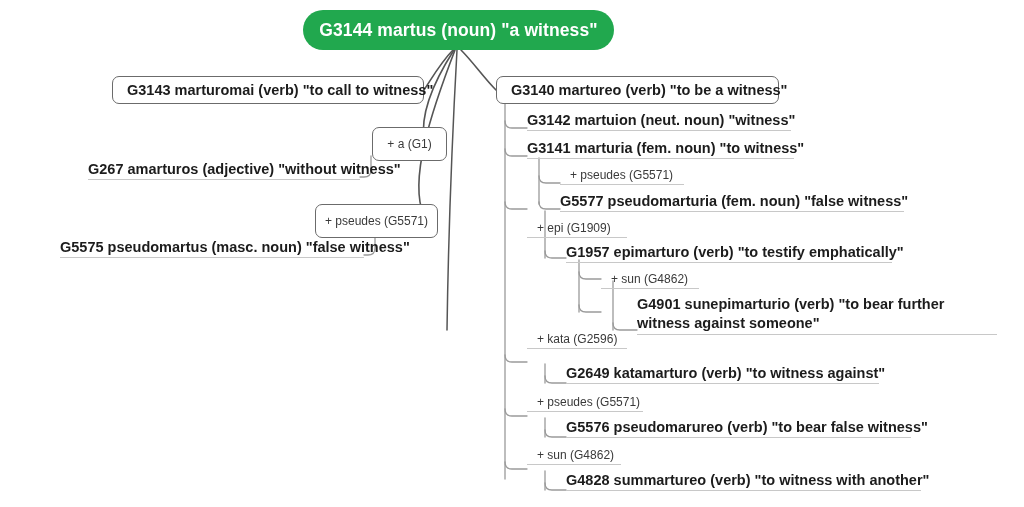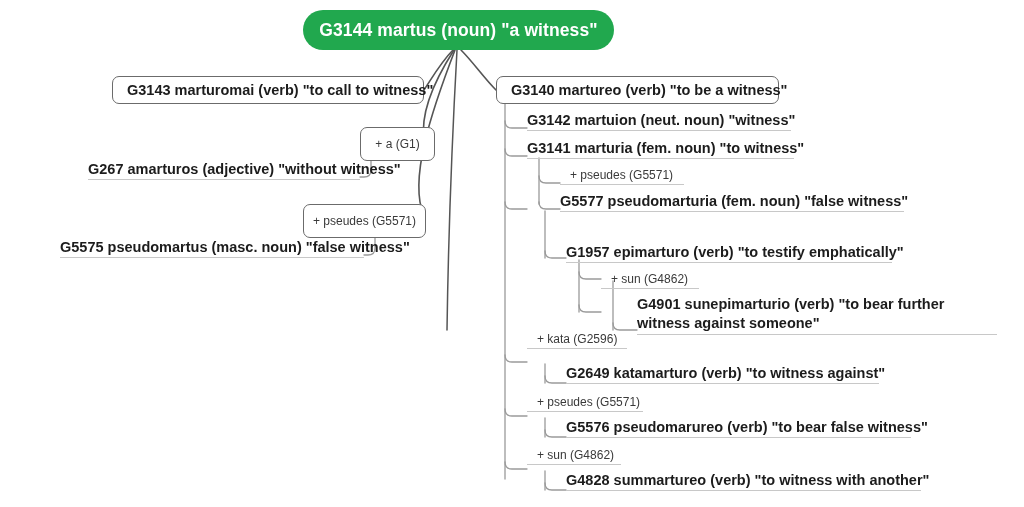--- a/index.html
+++ b/index.html
@@ -42,20 +42,21 @@
     font-size:14.5px;
     font-weight:bold;
     padding:0 14px;
   }
   .box-node.op{
     font-size:12px;
     font-weight:normal;
     color:#3a3a3a;
     justify-content:center;
     padding:16px 10px;
+    margin-left:12px;
   }
 
   
   .ul-node{
     position:absolute;
     box-sizing:border-box;
     border-bottom:1.2px solid #c8c8c8;
     white-space:nowrap;
     color:#1c1c1c;
     font-size:14.5px;
@@ -168,20 +169,21 @@
   <div class="box-node big" style="left:496px;top:76px;width:283px;height:28px;">G3140 martureo (verb) "to be a witness"</div>
 
   <div class="ul-node" style="left:527px;top:109px;width:264px;height:22px;">G3142 martuion (neut. noun) "witness"</div>
 
   <div class="ul-node" style="left:527px;top:137px;width:267px;height:22px;">G3141 marturia (fem. noun) "to witness"</div>
 
   <div class="ul-node op" style="left:560px;top:164px;width:124px;height:21px;">+ pseudes (G5571)</div>
 
   <div class="ul-node" style="left:560px;top:190px;width:344px;height:22px;">G5577 pseudomarturia (fem. noun) "false witness"</div>
 
+  <div class="ul-node op" style="left:527px;top:217px;width:100px;height:21px;">+ epi (G1909)</div>
 
   <div class="ul-node" style="left:566px;top:241px;width:326px;height:22px;">G1957 epimarturo (verb) "to testify emphatically"</div>
 
   <div class="ul-node op" style="left:601px;top:268px;width:98px;height:21px;">+ sun (G4862)</div>
 
   <div class="ul-node two-line" style="left:637px;top:294px;width:360px;height:41px;">G4901 sunepimarturio (verb) "to bear further witness against someone"</div>
 
   <div class="ul-node op" style="left:527px;top:328px;width:100px;height:21px;">+ kata (G2596)</div>
 
   <div class="ul-node" style="left:566px;top:362px;width:313px;height:22px;">G2649 katamarturo (verb) "to witness against"</div>

